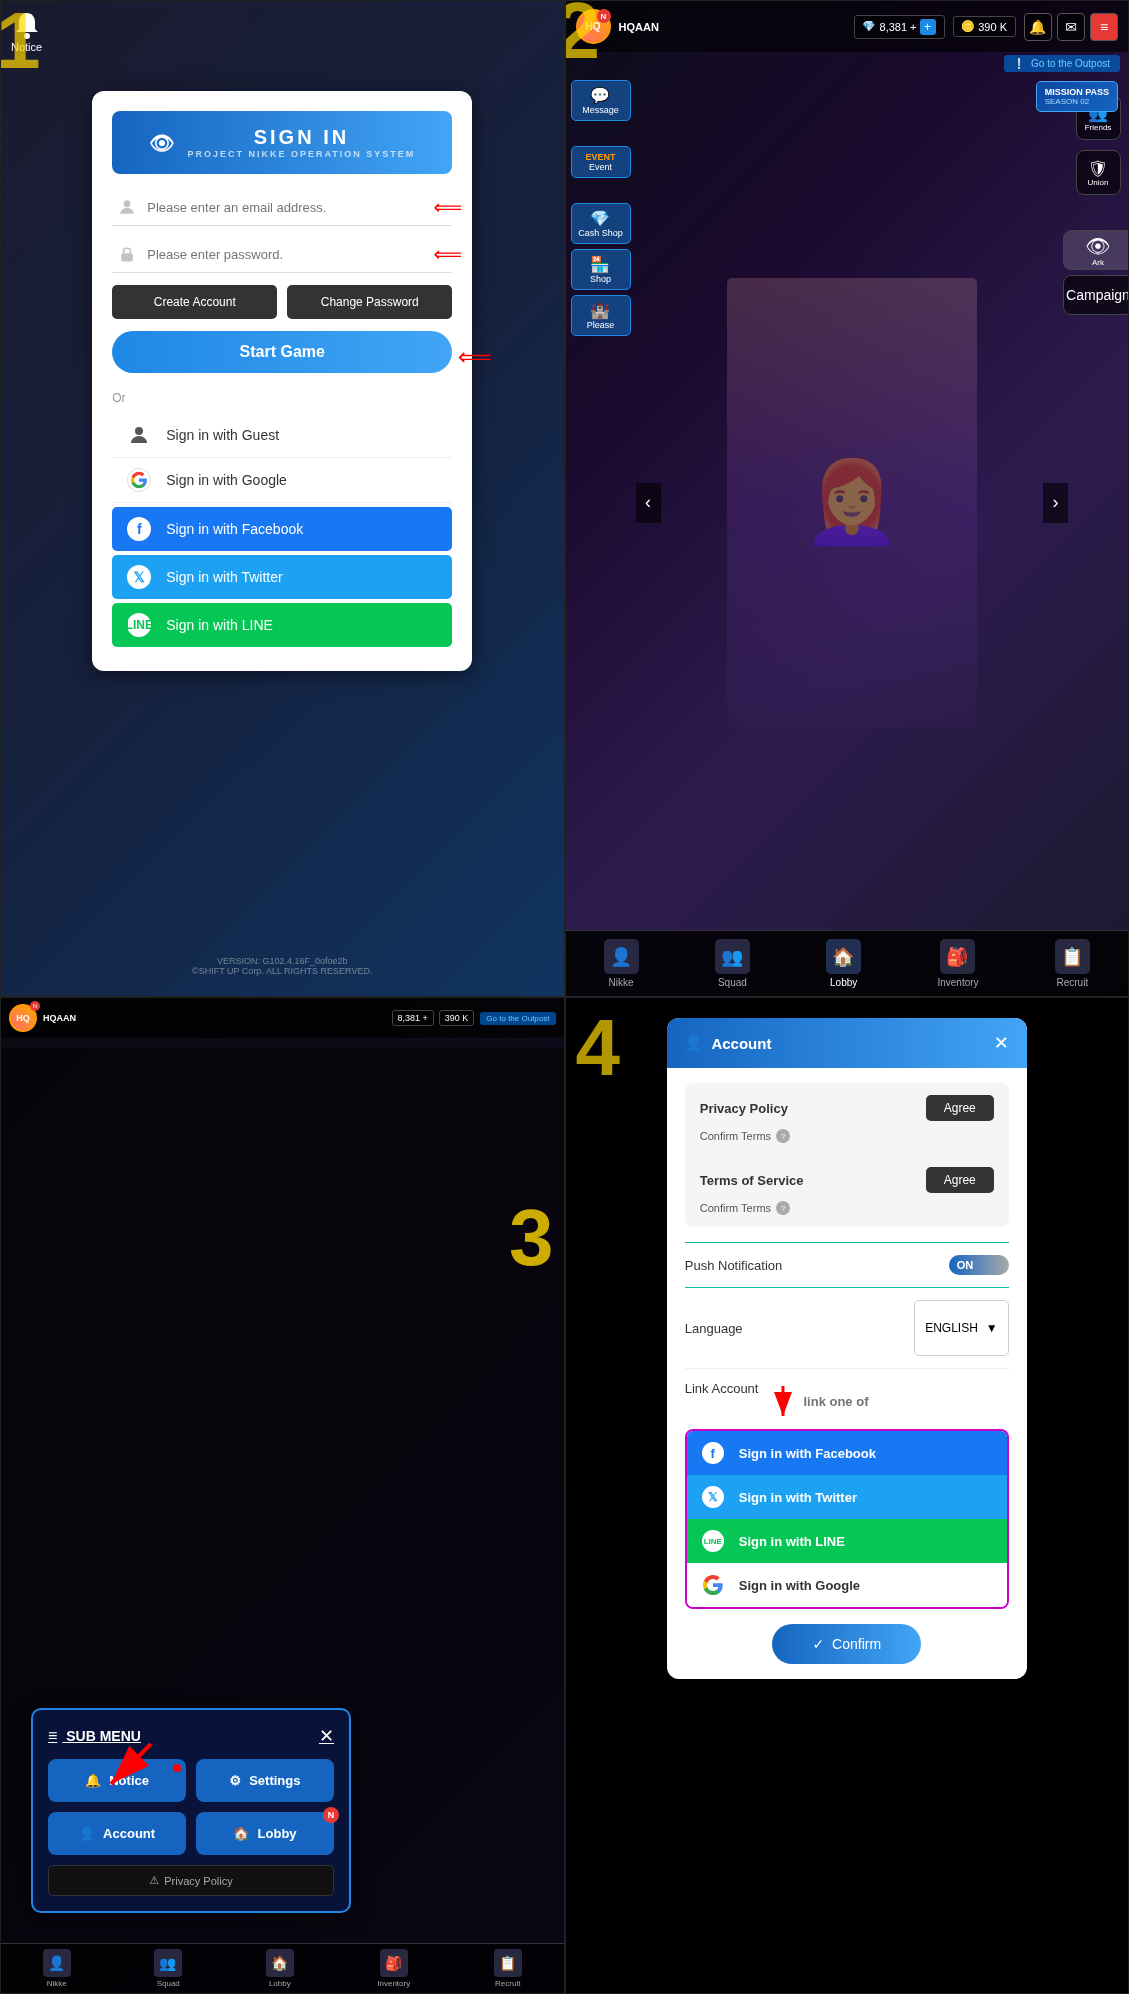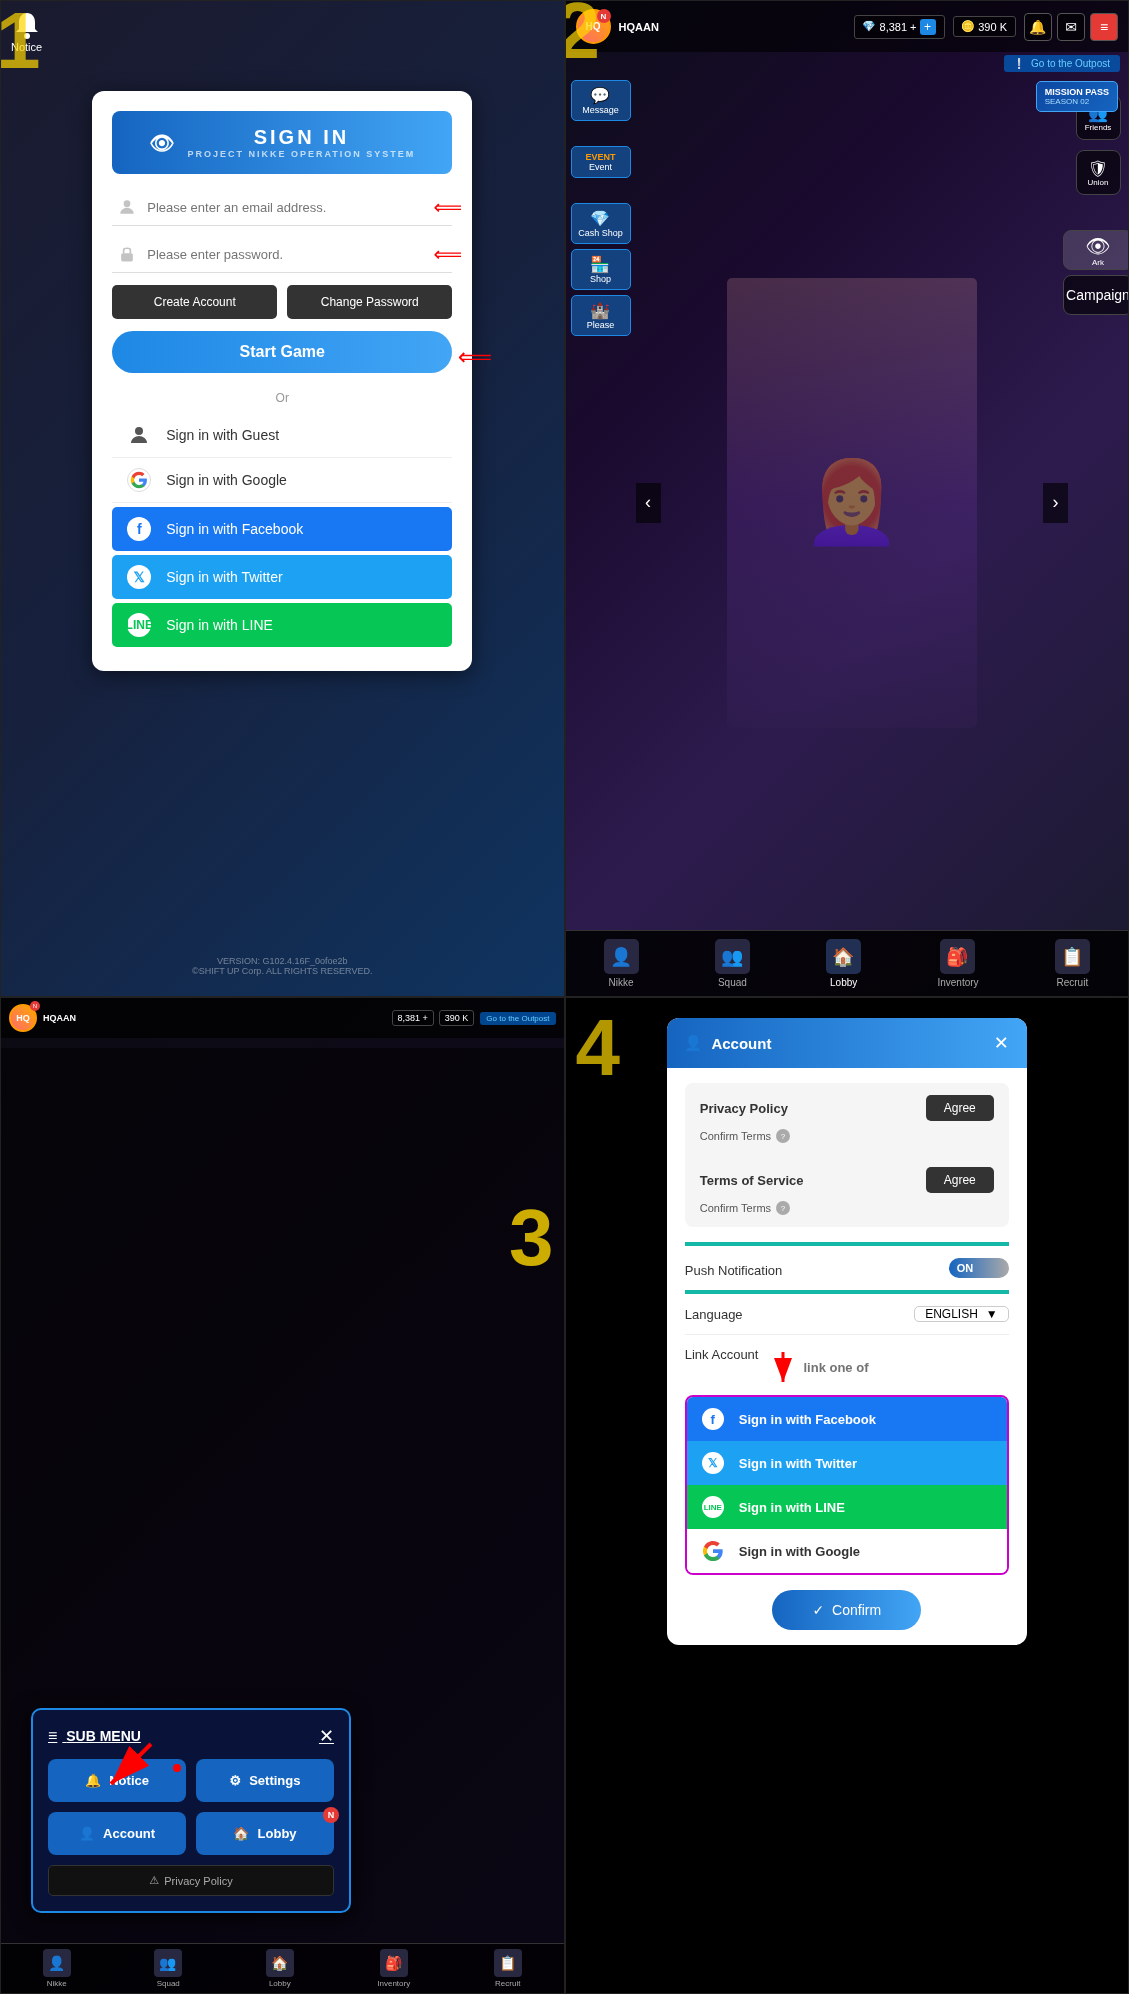--- a/index.html
+++ b/index.html
@@ -167,21 +167,21 @@
     .btn-start-arrow {
       position: absolute;
       right: -40px;
       top: 50%;
       transform: translateY(-50%);
       color: red;
       font-size: 24px;
     }
 
     .or-divider {
-      text-align: center;
+      text-align: left;
       color: #999;
       font-size: 12px;
       margin: 8px 0;
     }
 
     .sign-method {
       display: flex;
       align-items: center;
       padding: 10px 15px;
       border-bottom: 1px solid #eee;
@@ -705,24 +705,24 @@
       background: #aaa;
       display: flex;
       align-items: center;
       justify-content: center;
       font-size: 8px;
       color: white;
     }
 
     .setting-row {
       display: flex;
-      align-items: flex-end;
+      align-items: center;
       justify-content: space-between;
       padding: 12px 0;
-      border-top: 4px solid #14b8a6;
+      border-top: 1px solid #14b8a6;
     }
 
     .setting-label {
       font-size: 13px;
       color: #333;
     }
 
     .toggle-on {
       background: linear-gradient(90deg, #1565C0, #aaa);
       border-radius: 12px;
@@ -731,21 +731,21 @@
       font-size: 11px;
       font-weight: bold;
       min-width: 60px;
       text-align: left;
     }
 
     .lang-select {
       background: #fff;
       border: 1px solid #ccc;
       border-radius: 5px;
-      padding: 0 10px;
+      padding: 20px 10px;
       font-size: 12px;
       display: flex;
       align-items: center;
       gap: 8px;
       cursor: pointer;
     }
 
     .link-account-section {
       border-top: 1px solid #eee;
       padding-top: 12px;

